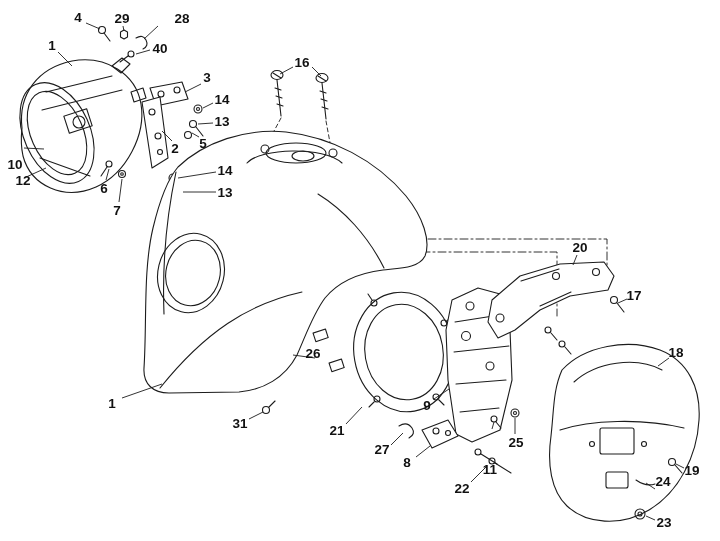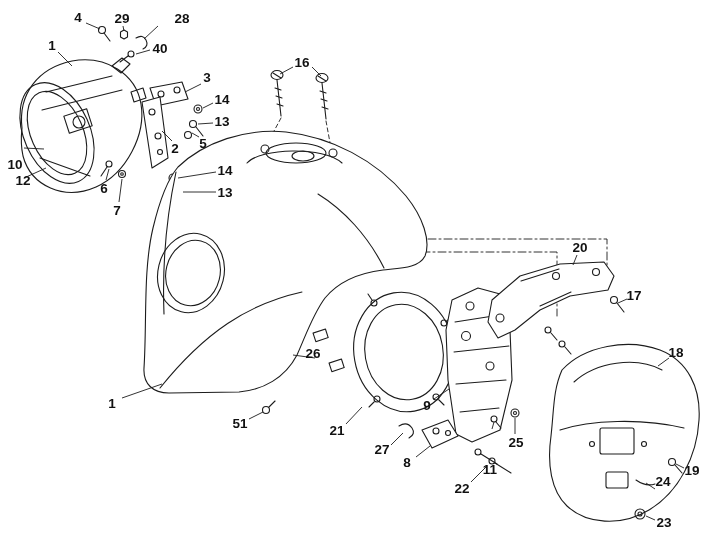--- a/index.html
+++ b/index.html
@@ -232,21 +232,21 @@
       <span class="callout" style="left: 175px; top: 148px;">2</span>
       <span class="callout" style="left: 203px; top: 143px;">5</span>
       <span class="callout" style="left: 15px; top: 164px;">10</span>
       <span class="callout" style="left: 23px; top: 180px;">12</span>
       <span class="callout" style="left: 104px; top: 188px;">6</span>
       <span class="callout" style="left: 117px; top: 210px;">7</span>
       <span class="callout" style="left: 225px; top: 170px;">14</span>
       <span class="callout" style="left: 225px; top: 192px;">13</span>
       <span class="callout" style="left: 112px; top: 403px;">1</span>
       <span class="callout" style="left: 281px; top: 353px; margin-left: 32px;">26</span>
-      <span class="callout" style="left: 240px; top: 423px;">51</span>
+      <span class="callout" style="left: 240px; top: 423px;">31</span>
       <span class="callout" style="left: 337px; top: 430px;">21</span>
       <span class="callout" style="left: 382px; top: 449px;">27</span>
       <span class="callout" style="left: 427px; top: 405px;">9</span>
       <span class="callout" style="left: 407px; top: 462px;">8</span>
       <span class="callout" style="left: 490px; top: 437px; margin-top: 32px;">11</span>
       <span class="callout" style="left: 516px; top: 442px;">25</span>
       <span class="callout" style="left: 462px; top: 488px; text-align: right;">22</span>
       <span class="callout" style="left: 580px; top: 247px; text-align: center;">20</span>
       <span class="callout" style="left: 634px; top: 295px;">17</span>
       <span class="callout" style="left: 676px; top: 352px;">18</span>

